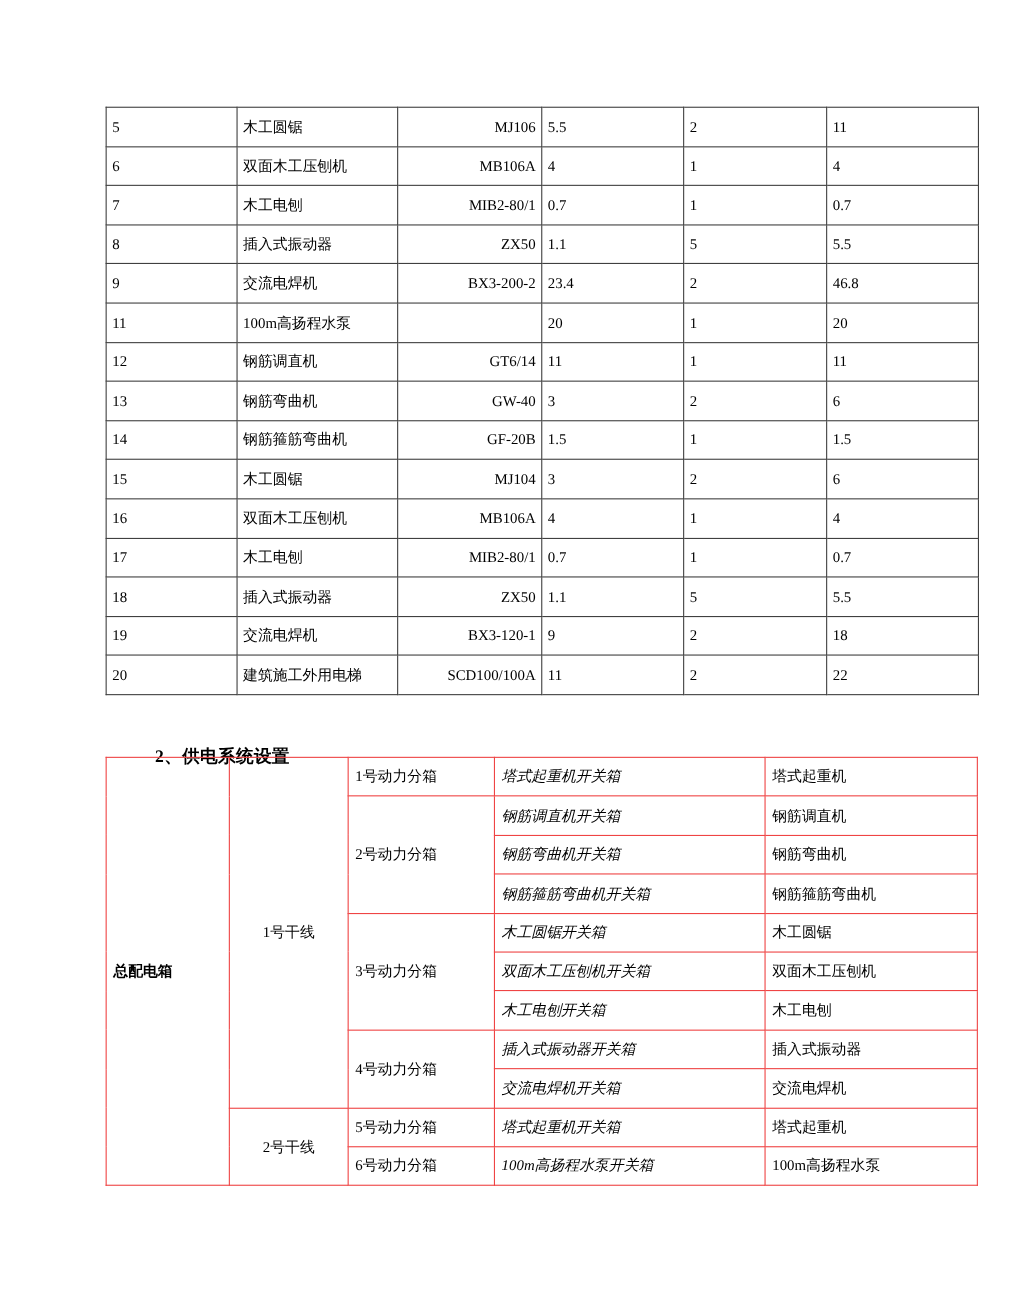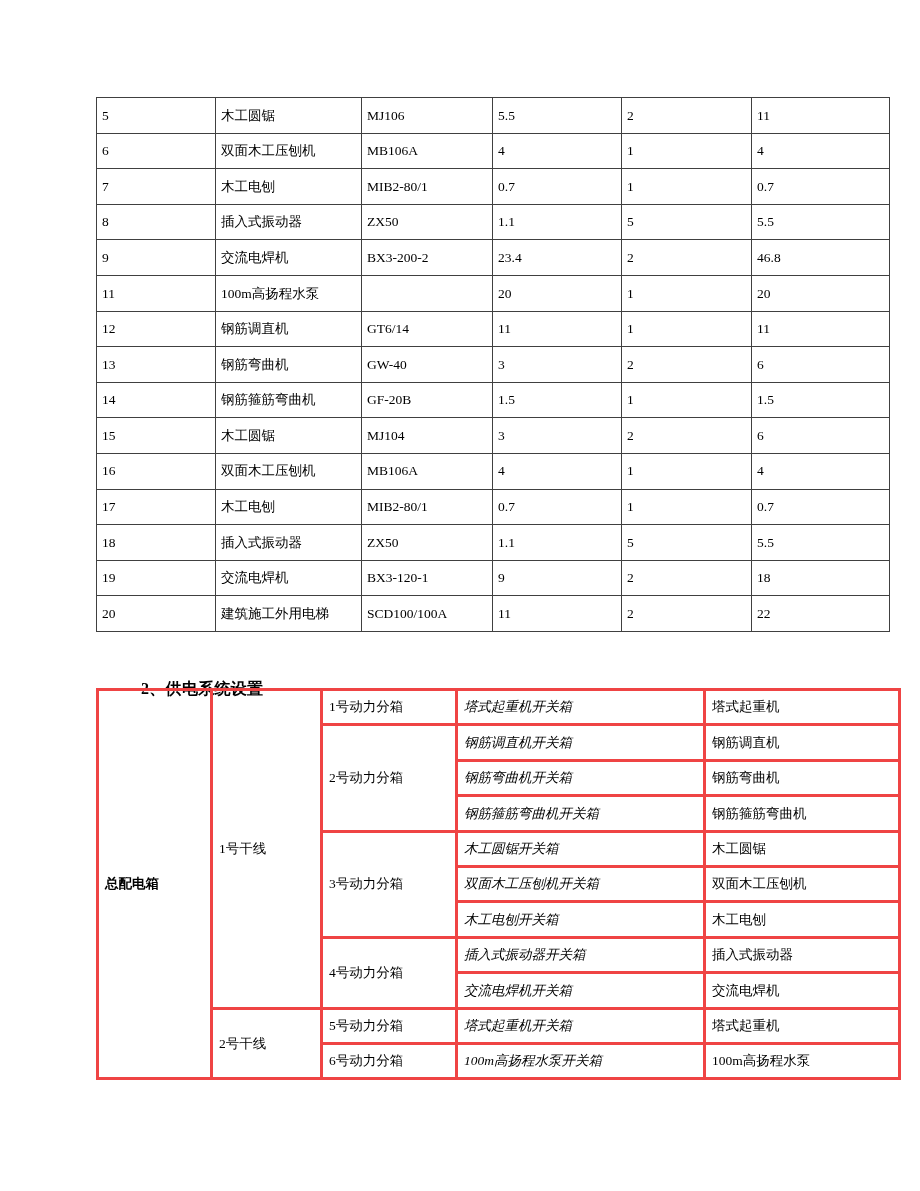--- a/index.html
+++ b/index.html
@@ -36,21 +36,21 @@
     height: 34.6px;
     padding: 0 5px;
     font-size: 13.5px;
     line-height: 1.15;
     vertical-align: middle;
     white-space: nowrap;
     overflow: hidden;
   }
   #equipment-table .c-no    { width: 108px; }
   #equipment-table .c-name  { width: 135px; }
-  #equipment-table .c-model { width: 120px; }
+  #equipment-table .c-model { width: 120px; text-align: right; }
   #equipment-table .c-pow   { width: 118px; }
   #equipment-table .c-qty   { width: 119px; }
   #equipment-table .c-tot   { width: 127px; }
 
   
   #section-heading {
     position: absolute;
     left: 141px;
     top: 655px;
     font-size: 16px;
@@ -64,29 +64,29 @@
   
   #power-table {
     position: absolute;
     left: 96px;
     top: 688px;
     width: 727px;
     border-collapse: collapse;
     table-layout: fixed;
   }
   #power-table td {
-    border: 3px solid #ef4444;
+    border: 1px solid #ef4444;
     padding: 0 6px;
     font-size: 13.5px;
     line-height: 1.15;
     white-space: nowrap;
     overflow: hidden;
   }
   #power-table .p-main  { width: 99px;  vertical-align: middle; font-weight: bold; }
-  #power-table .p-line  { width: 95px;  vertical-align: middle; }
+  #power-table .p-line  { width: 95px;  vertical-align: middle; text-align: center; }
   #power-table .p-dist  { width: 120px; vertical-align: middle; }
   #power-table .p-sw    { width: 233px; vertical-align: middle; font-style: italic; }
   #power-table .p-dev   { width: 180px; vertical-align: middle; }
   #power-table tr { height: 35.4px; }
 </style>
 </head>
 <body>
 
 <div class="page">
 

